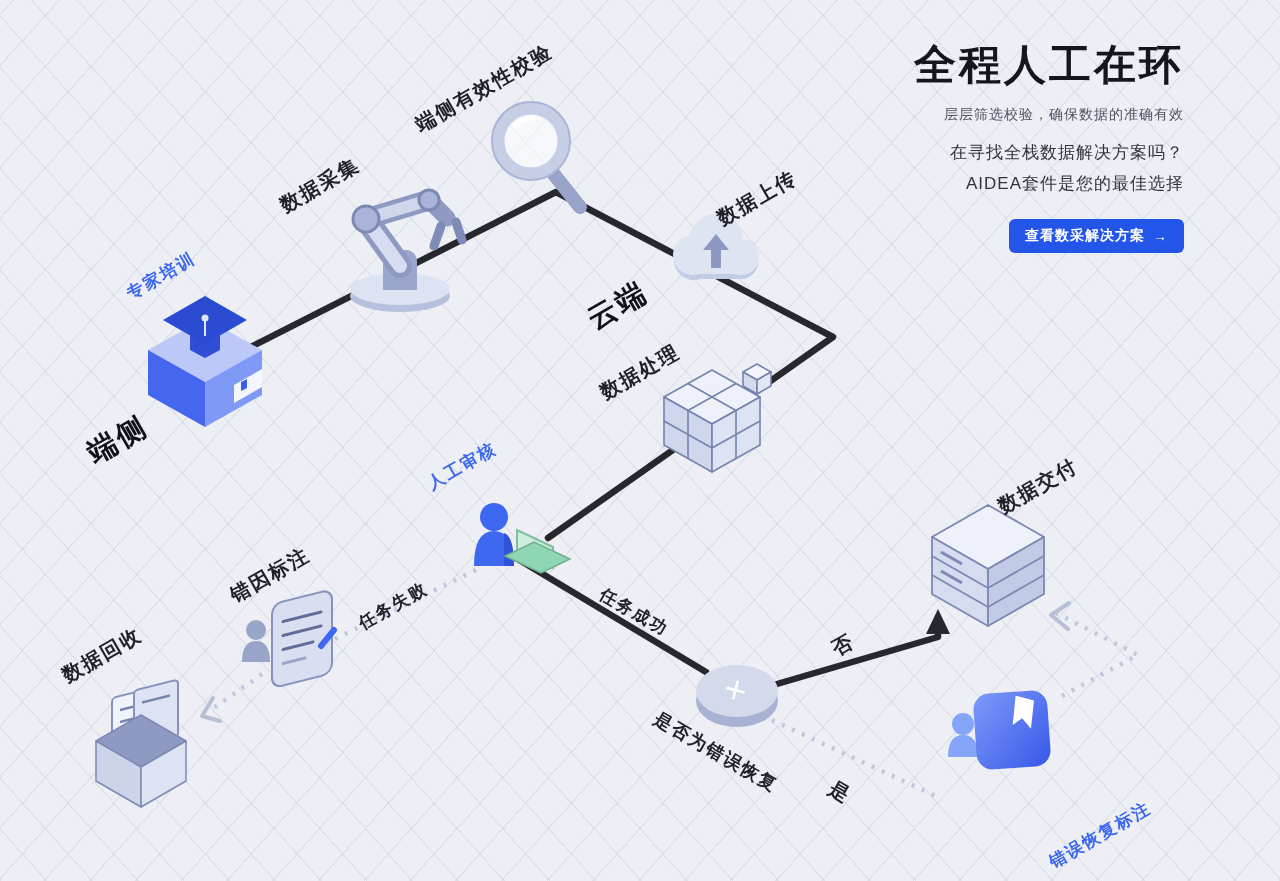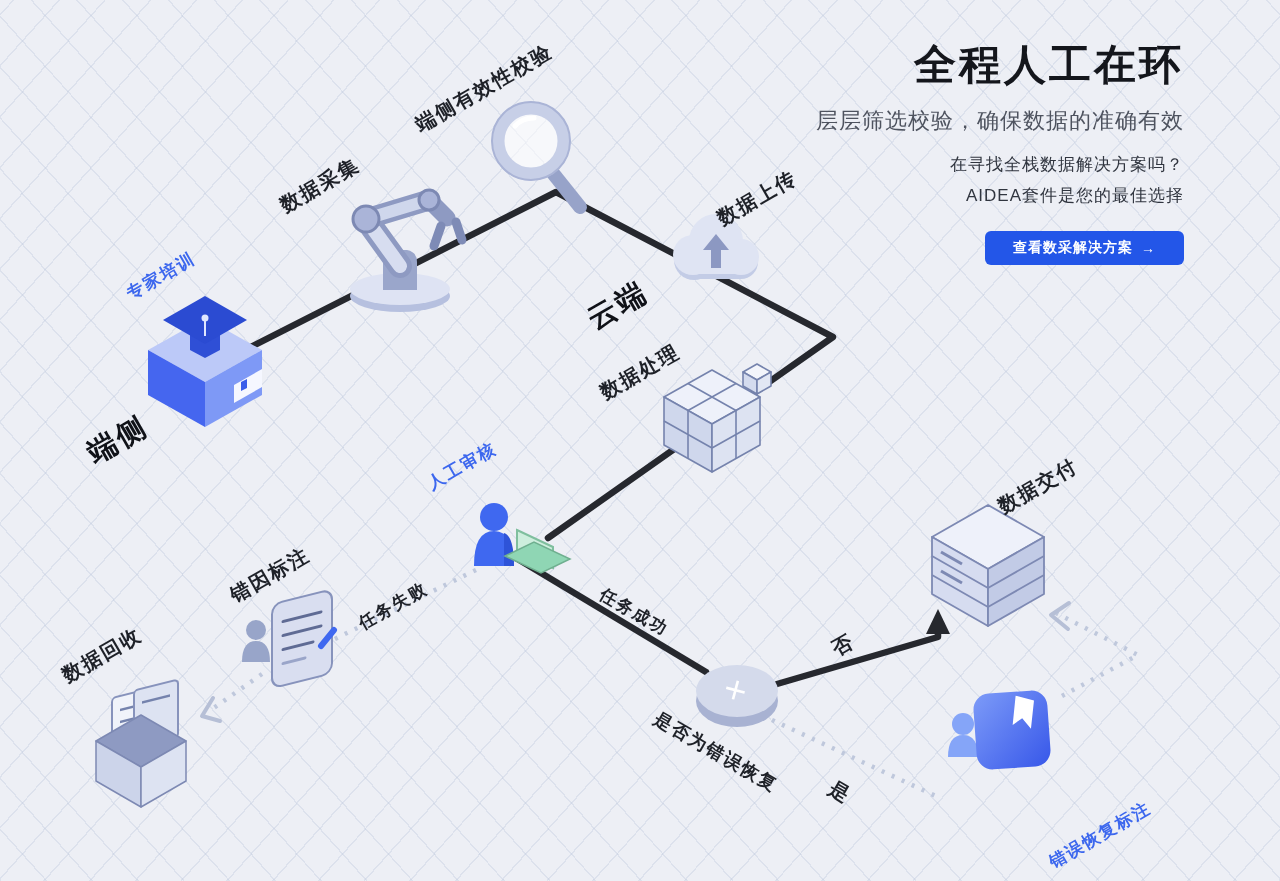--- a/index.html
+++ b/index.html
@@ -8,24 +8,24 @@
   .stage{
     position:relative;width:1280px;height:881px;overflow:hidden;
     background-color:#edeff5;
     background-image:
       repeating-linear-gradient(48deg, rgba(186,197,219,.32) 0px, rgba(186,197,219,.32) 1.4px, transparent 1.4px, transparent 34px),
       repeating-linear-gradient(-48deg, rgba(186,197,219,.32) 0px, rgba(186,197,219,.32) 1.4px, transparent 1.4px, transparent 34px);
   }
   svg.scene{position:absolute;inset:0;width:1280px;height:881px}
   .hdr{position:absolute;top:42px;right:96px;display:flex;flex-direction:column;align-items:flex-end;text-align:right;z-index:6}
   .hdr .title{font-size:42px;font-weight:800;color:#14161c;letter-spacing:3px;line-height:1.1}
-  .hdr .subtitle{margin-top:18px;font-size:22px;color:#4e535f;letter-spacing:1px}
+  .hdr .subtitle{margin-top:18px;font-size:14px;color:#4e535f;letter-spacing:1px}
   .hdr .promo{margin-top:14px;font-size:17px;color:#30353f;line-height:1.8;letter-spacing:1px}
   .cta{margin-top:20px;display:inline-flex;align-items:center;gap:8px;background:#2356e8;color:#fff;border:none;
-       border-radius:6px;padding:8px 28px;font-size:14px;font-weight:700;letter-spacing:1px;cursor:pointer}
+       border-radius:6px;padding:8px 16px;font-size:14px;font-weight:700;letter-spacing:1px;cursor:pointer}
   .lbl{position:absolute;transform:translate(-50%,-50%) rotate(var(--r,-30deg));white-space:nowrap;
        font-weight:700;color:#1e2128;letter-spacing:2px;z-index:5;font-size:20px}
   .lbl.small{font-size:17px}
   .lbl.q{font-size:18px}
   .lbl.big{font-size:29px;font-weight:800;color:#101218;letter-spacing:3px}
   .lbl.blue{color:#3c67ee;font-size:17px}
   .lbl.white{color:#ffffff;font-size:26px;letter-spacing:0;font-weight:800}
 </style>
 </head>
 <body>

